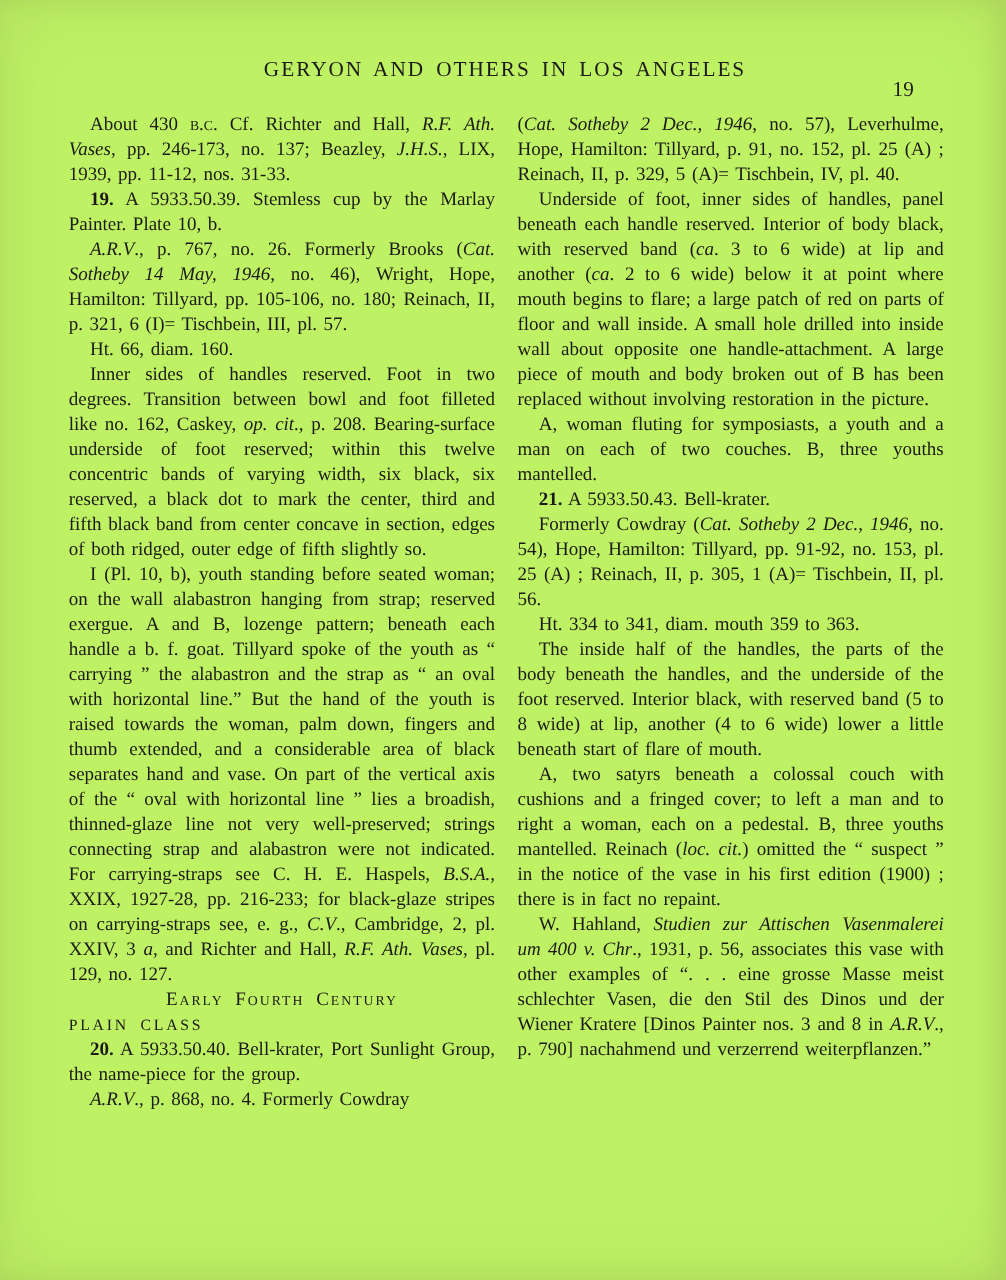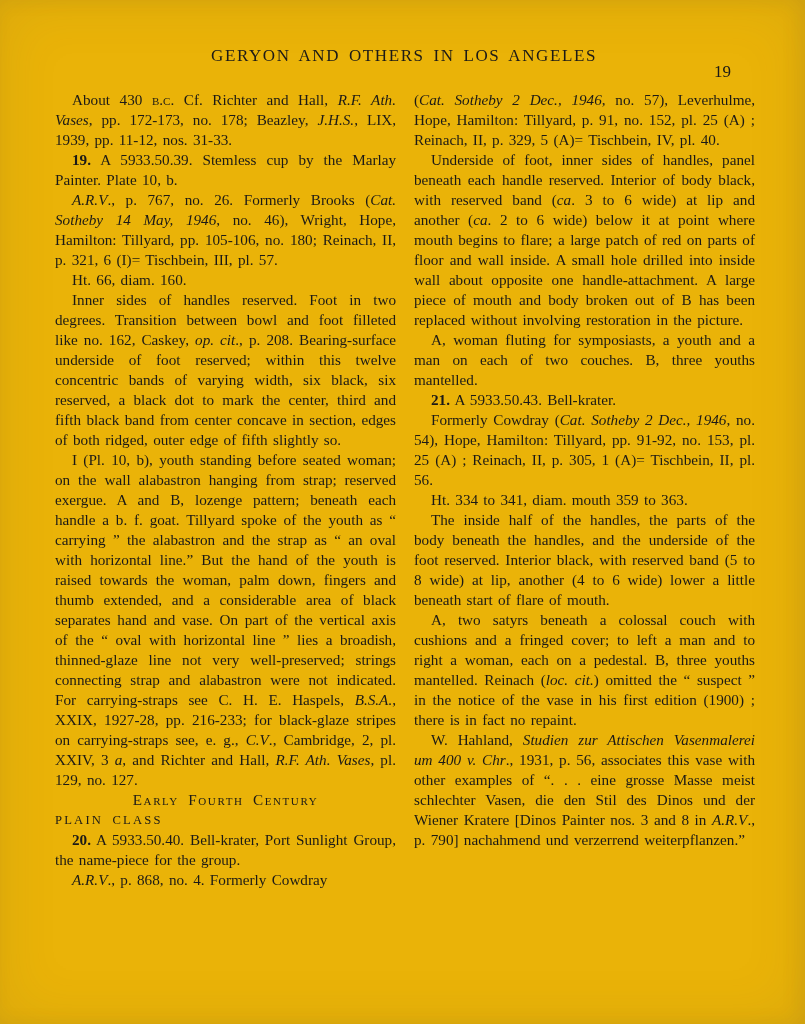--- a/index.html
+++ b/index.html
@@ -4,21 +4,21 @@
 <style>
   html,body{margin:0;padding:0;}
   body{
     background:#777;
     font-family:"Liberation Serif","DejaVu Serif",serif;
   }
   .page{
     position:relative;
     width:805px;height:1024px;
     margin:0 auto;
-    background:#eab308;
+    background:#bef264;
     color:#1c1a17;
     box-sizing:border-box;
     padding:46px 52px 0 55px;
     box-shadow:inset 0 0 60px rgba(90,80,60,0.12), inset -6px 0 18px rgba(90,80,60,0.10);
     overflow:hidden;
   }
   .running-head{
     position:relative;
     height:30px;
     margin-bottom:14px;
@@ -74,21 +74,21 @@
 </head>
 <body>
 
 <div class="page">
   <div class="running-head">
     <span class="head-title">GERYON AND OTHERS IN LOS ANGELES</span>
     <span class="page-number">19</span>
   </div>
   <div class="columns">
     <div class="column" id="col-left">
-        <p class="p-para"><span>About 430 </span><span class="sc">b.c.</span><span> Cf. Richter and Hall, </span><span class="it">R.F. Ath. Vases</span><span>, pp. 172-173, no. 178; Beazley, </span><span class="it">J.H.S.</span><span>, LIX, 1939, pp. 11-12, nos. 31-33.</span></p>
+        <p class="p-para"><span>About 430 </span><span class="sc">b.c.</span><span> Cf. Richter and Hall, </span><span class="it">R.F. Ath. Vases</span><span>, pp. 246-173, no. 137; Beazley, </span><span class="it">J.H.S.</span><span>, LIX, 1939, pp. 11-12, nos. 31-33.</span></p>
         <p class="p-entry"><span class="bd">19.</span><span>  A 5933.50.39.  Stemless cup by the Marlay Painter.  Plate 10, b.</span></p>
         <p class="p-para"><span class="it">A.R.V</span><span>., p. 767, no. 26.  Formerly Brooks (</span><span class="it">Cat. Sotheby 14 May, 1946</span><span>, no. 46), Wright, Hope, Hamilton: Tillyard, pp. 105-106, no. 180; Reinach, II, p. 321, 6 (I)= Tischbein, III, pl. 57.</span></p>
         <p class="p-para"><span>Ht. 66, diam. 160.</span></p>
         <p class="p-para"><span>Inner sides of handles reserved.  Foot in two degrees.  Transition between bowl and foot filleted like no. 162, Caskey, </span><span class="it">op. cit</span><span>., p. 208.  Bearing-surface underside of foot reserved; within this twelve concentric bands of varying width, six black, six reserved, a black dot to mark the center, third and fifth black band from center concave in section, edges of both ridged, outer edge of fifth slightly so.</span></p>
         <p class="p-para"><span>I (Pl. 10, b), youth standing before seated woman; on the wall alabastron hanging from strap; reserved exergue.  A and B, lozenge pattern; beneath each handle a b. f. goat.  Tillyard spoke of the youth as “ carrying ” the alabastron and the strap as “ an oval with horizontal line.”  But the hand of the youth is raised towards the woman, palm down, fingers and thumb extended, and a considerable area of black separates hand and vase.  On part of the vertical axis of the “ oval with horizontal line ” lies a broadish, thinned-glaze line not very well-preserved; strings connecting strap and alabastron were not indicated.  For carrying-straps see C. H. E. Haspels, </span><span class="it">B.S.A.</span><span>, XXIX, 1927-28, pp. 216-233; for black-glaze stripes on carrying-straps see, e. g., </span><span class="it">C.V</span><span>., Cambridge, 2, pl. XXIV, 3 </span><span class="it">a</span><span>, and Richter and Hall, </span><span class="it">R.F. Ath. Vases</span><span>, pl. 129, no. 127.</span></p>
         <p class="p-heading"><span>Early Fourth Century</span></p>
         <p class="p-subheading"><span>PLAIN CLASS</span></p>
         <p class="p-entry"><span class="bd">20.</span><span>  A 5933.50.40.  Bell-krater, Port Sunlight Group, the name-piece for the group.</span></p>
         <p class="p-para"><span class="it">A.R.V</span><span>., p. 868, no. 4.  Formerly Cowdray</span></p>
       </div>

